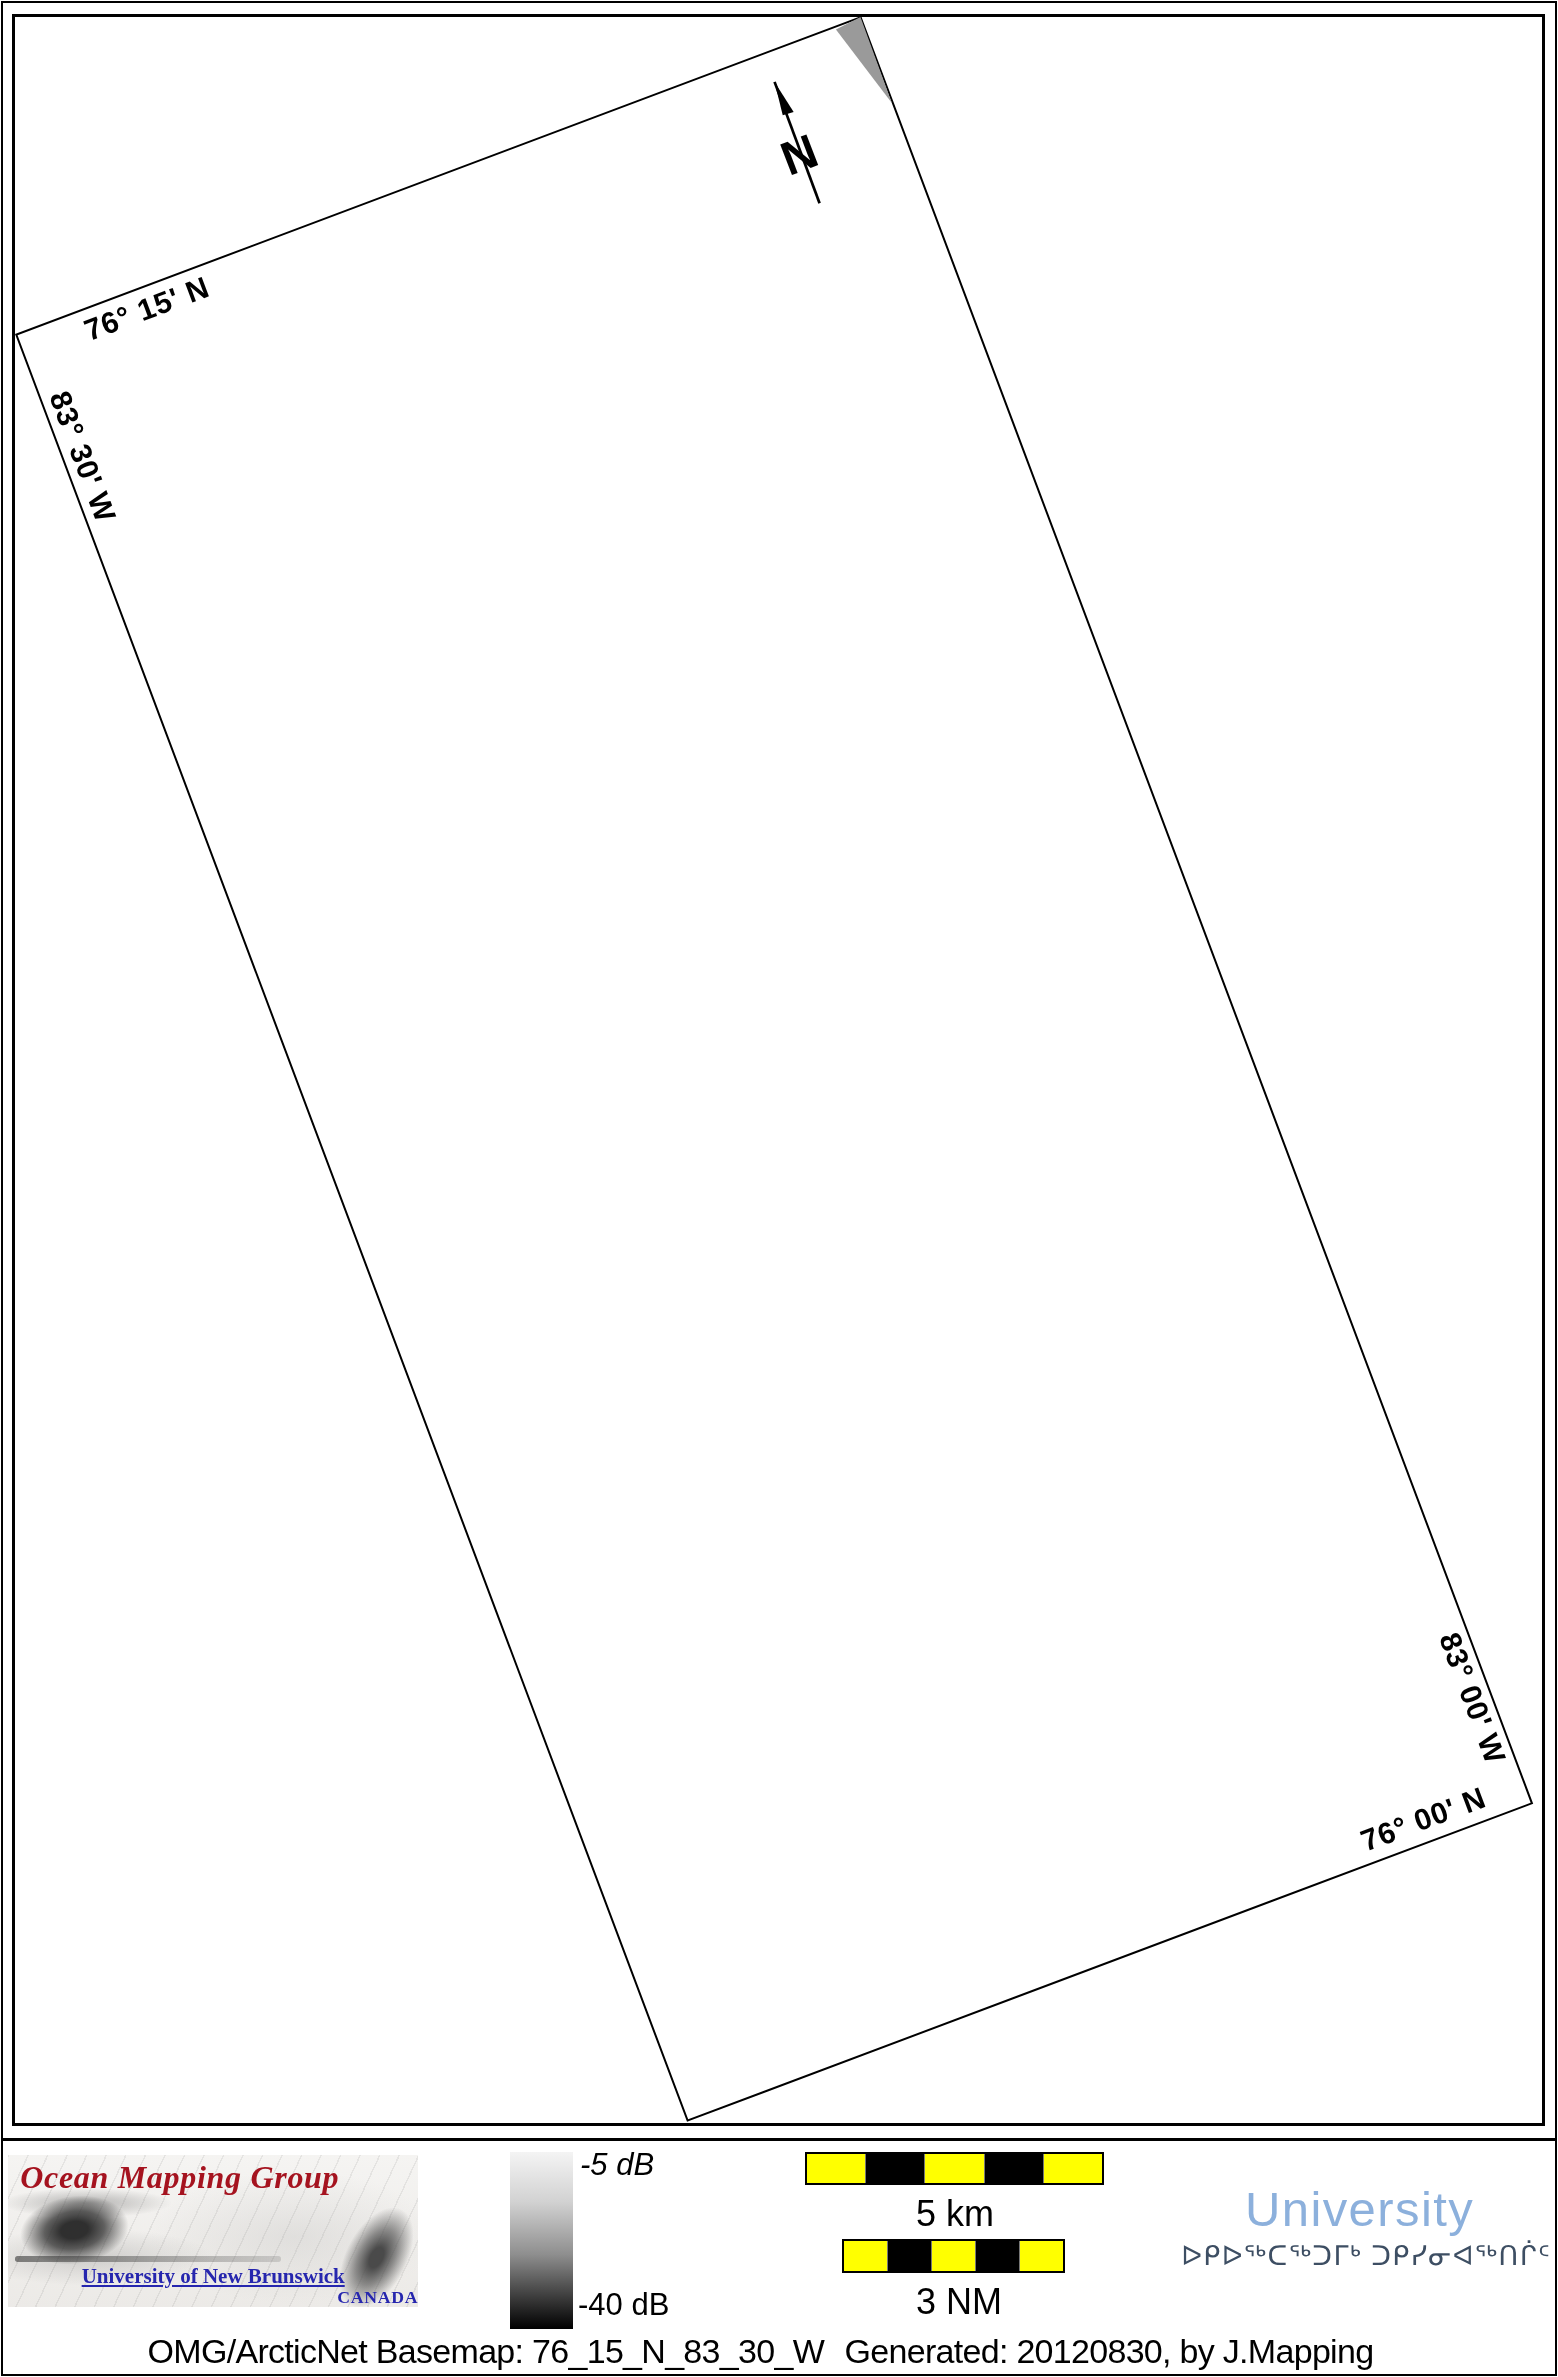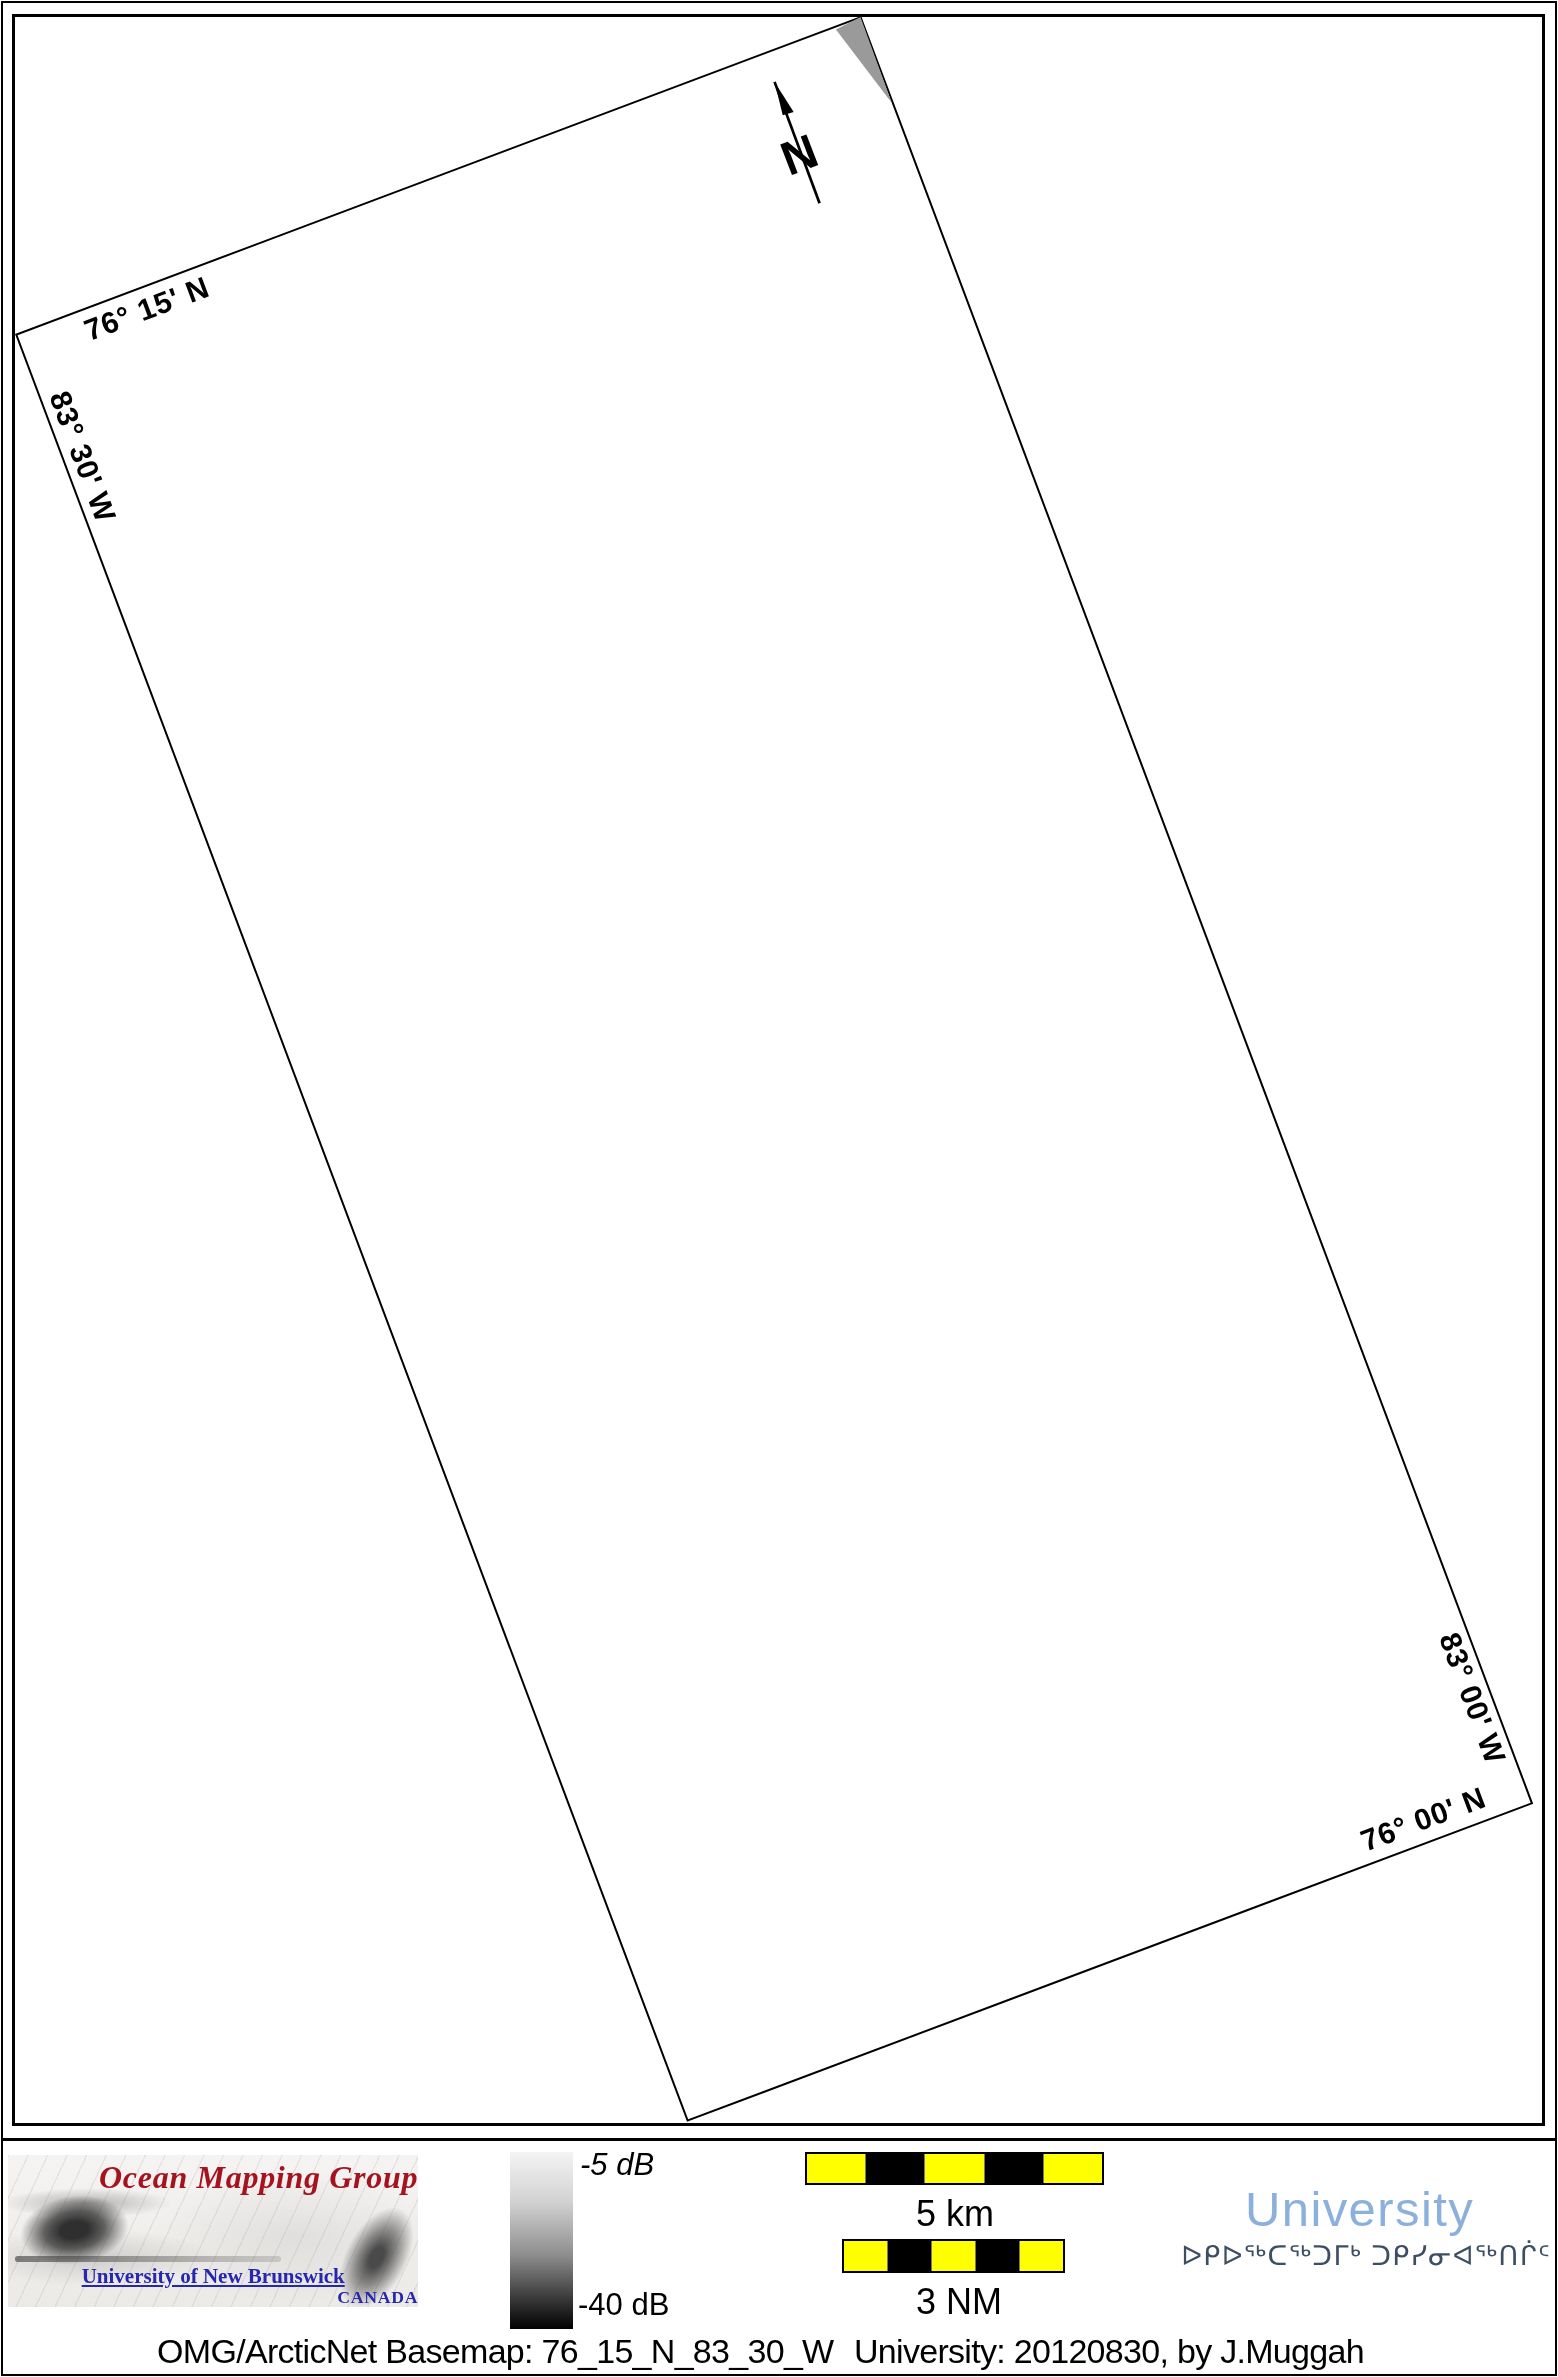--- a/index.html
+++ b/index.html
@@ -31,22 +31,22 @@
               linear-gradient(#f5f4f2,#eceae7);}
   .blob{position:absolute;border-radius:50%;}
   .blob-wreck-left{left:12.3px;top:41px;width:109px;height:68px;transform:rotate(-8deg);
       background:radial-gradient(closest-side, #2f2f2f 25%, rgba(47,47,47,.75) 55%, rgba(47,47,47,0) 100%);}
   .blob-prop-left{left:-6.8px;top:33px;width:171px;height:30px;
       background:radial-gradient(closest-side, rgba(100,100,100,.45), rgba(100,100,100,0));}
   .blob-streak{left:6.8px;top:101px;width:266px;height:5.5px;border-radius:2.7px;
       background:linear-gradient(90deg, rgba(40,40,40,.55), rgba(40,40,40,.15));filter:blur(0.7px);}
   .blob-wreck-right{left:338px;top:48px;width:61px;height:109px;transform:rotate(28deg);
       background:radial-gradient(closest-side, #4a4a4a 20%, rgba(74,74,74,.6) 55%, rgba(74,74,74,0) 100%);}
-  .omg-title{position:absolute;left:0;top:4.1px;width:100%;text-align:right;
-      font-family:"Liberation Serif",serif;font-style:italic;font-weight:bold;font-size:32px;letter-spacing:0.7px;}
+  .omg-title{position:absolute;left:0;top:4.1px;width:100%;text-align:left;
+      font-family:"Liberation Serif",serif;font-style:italic;font-weight:bold;font-size:32px;letter-spacing:0.7px;padding-left:12px;}
   .omg-univ{position:absolute;left:0;top:109px;width:100%;text-align:center;
       font-family:"Liberation Serif",serif;font-weight:bold;font-size:21px;}
   .omg-country{position:absolute;left:0;top:132px;width:100%;text-align:right;
       font-family:"Liberation Serif",serif;font-weight:bold;font-size:17.7px;letter-spacing:0.7px;}
 
   .colorbar{position:absolute;left:510px;top:2152px;width:63px;height:177px;
       background:linear-gradient(#f4f4f4,#d2d2d2 28%,#8e8e8e 58%,#353535 84%,#000);}
   .db-label{position:absolute;font-size:31px;color:#000;white-space:nowrap;}
   .db-top{left:580px;top:2147px;font-style:italic;}
   .db-bottom{left:578px;top:2287px;}
@@ -121,18 +121,18 @@
       <div class="seg" style="background: rgb(255, 255, 0);"></div>
       <div class="seg" style="background: rgb(0, 0, 0);"></div>
       <div class="seg" style="background: rgb(255, 255, 0);"></div>
     </div>
   <div class="scale-label lbl-1nm">3 NM</div>
 
   <div class="arcticnet-name" style="color: rgb(140, 176, 220);">University</div>
   <div class="arcticnet-syll" style="color: rgb(61, 78, 99);">ᐅᑭᐅᖅᑕᖅᑐᒥᒃ ᑐᑭᓯᓂᐊᖅᑎᒌᑦ</div>
 
   <div class="caption">
-    <span>OMG/ArcticNet Basemap: 76_15_N_83_30_W</span><span class="gap"></span><span>University: 20120830, by J.Muggah</span>
+    <span>OMG/ArcticNet Basemap: 76_15_N_83_30_W</span><span class="gap"></span><span>Generated: 20120830, by J.Mapping</span>
   </div>
 
   <div class="page-border"></div>
 </div>
 
 
 </body></html>

